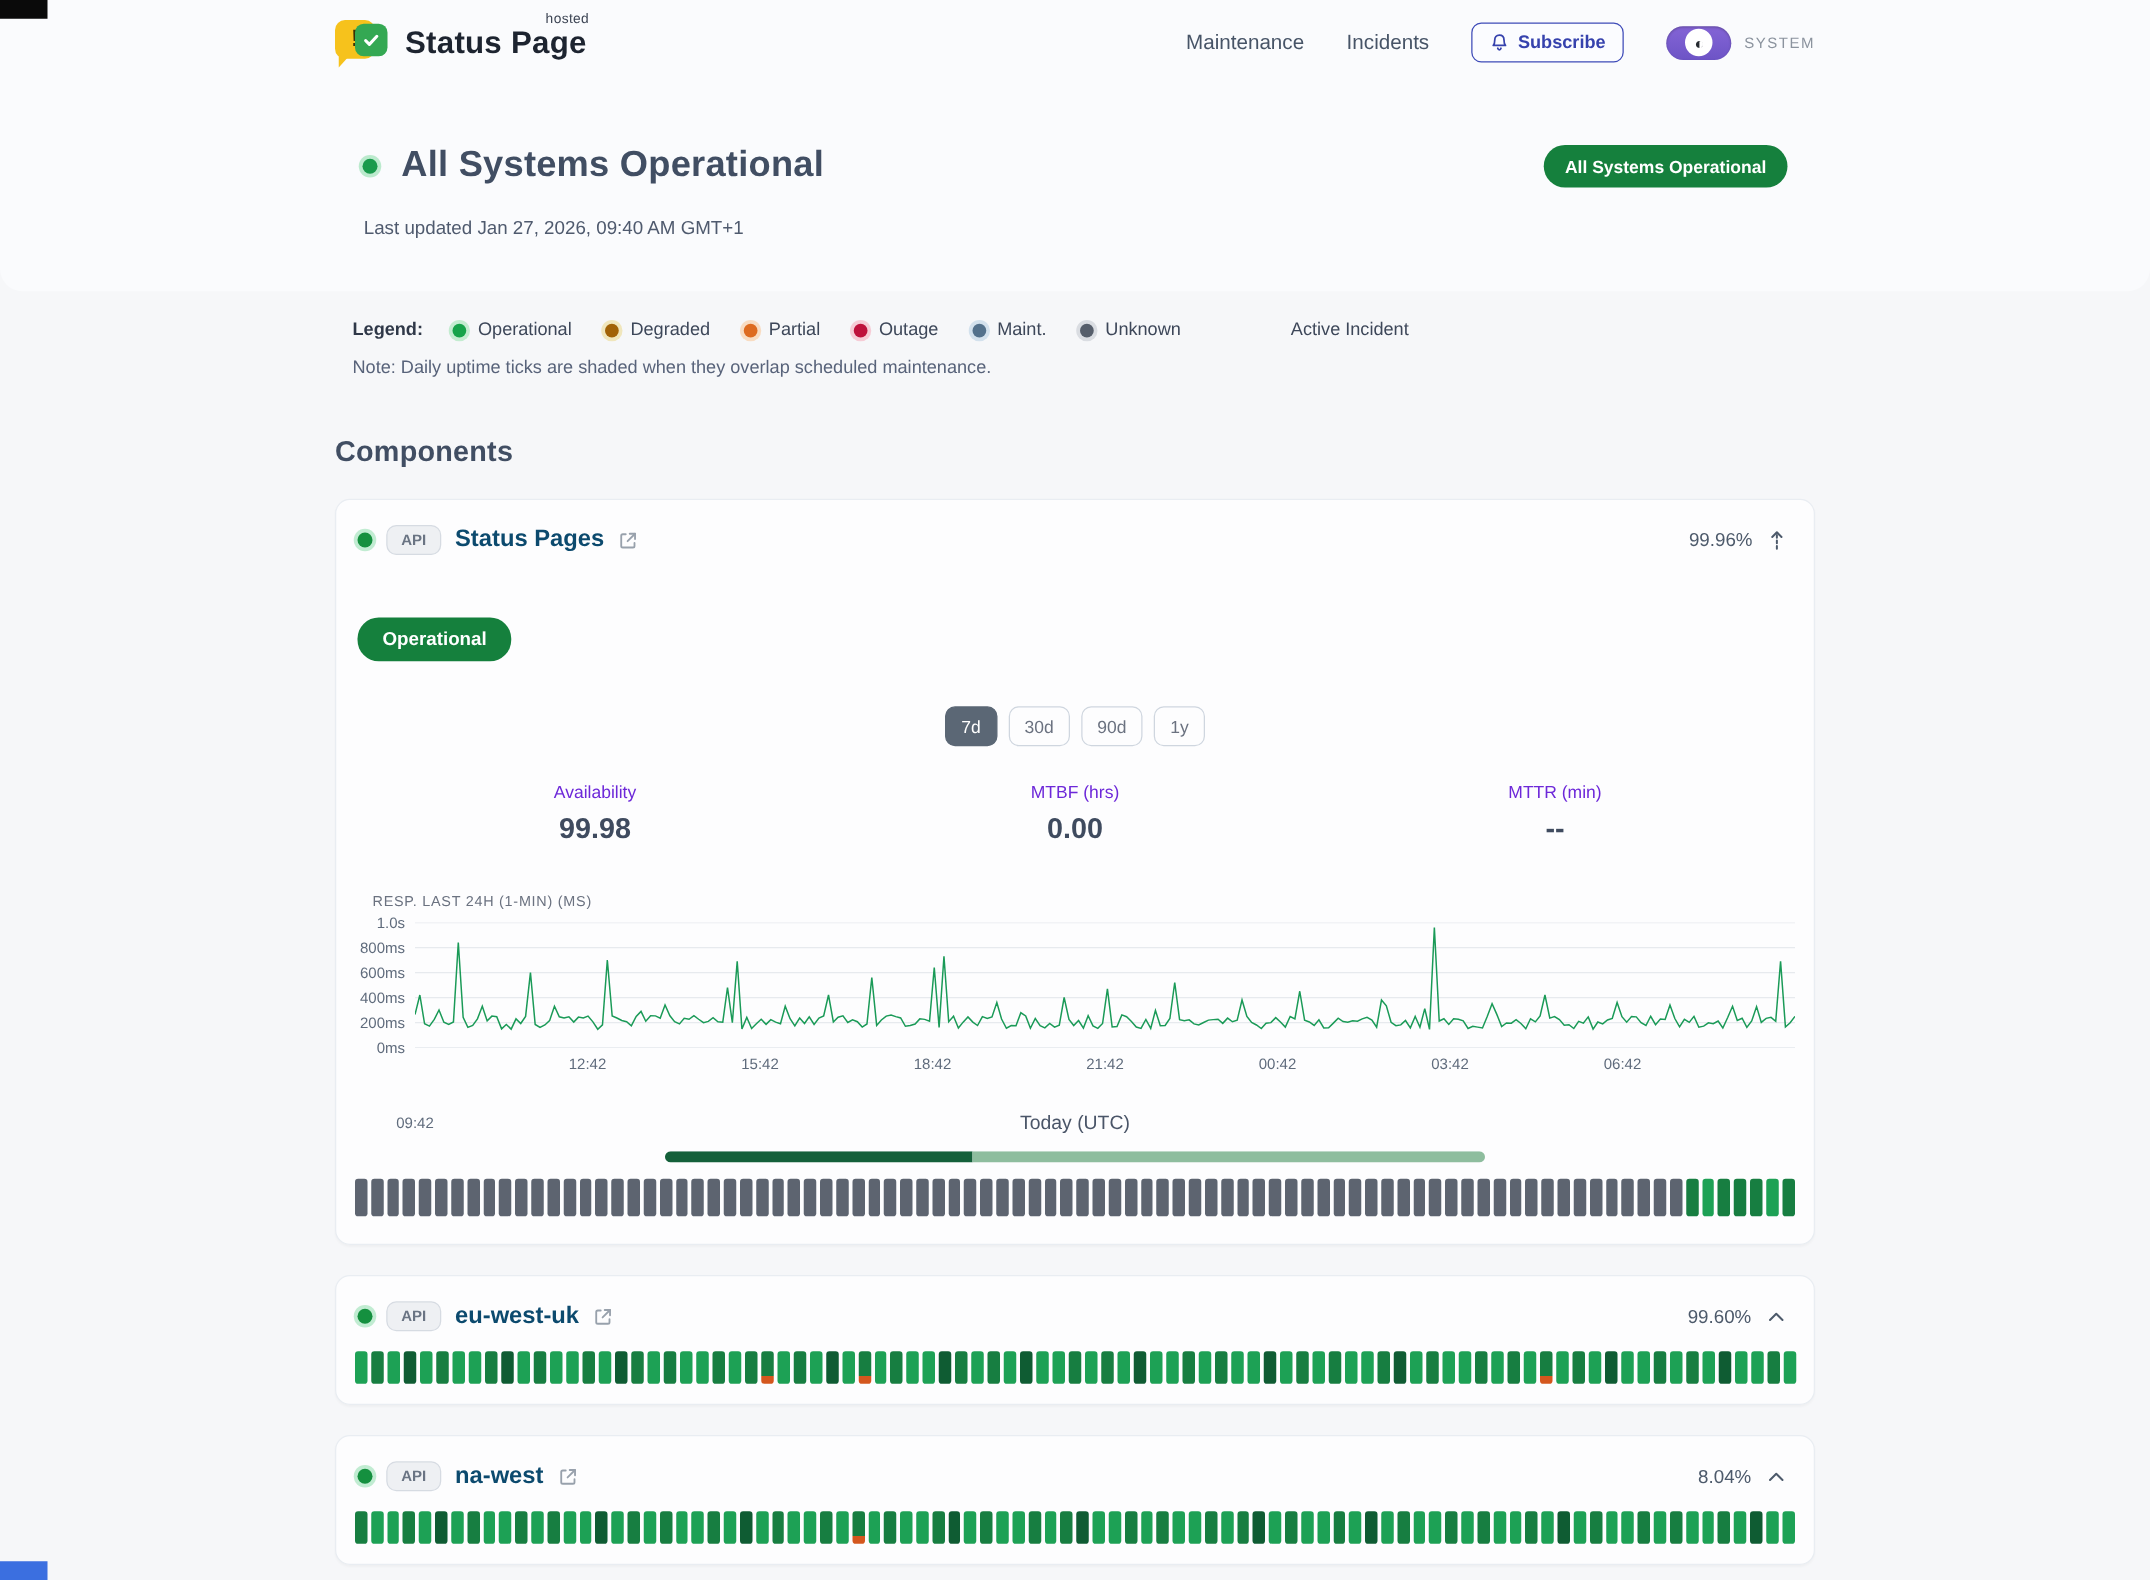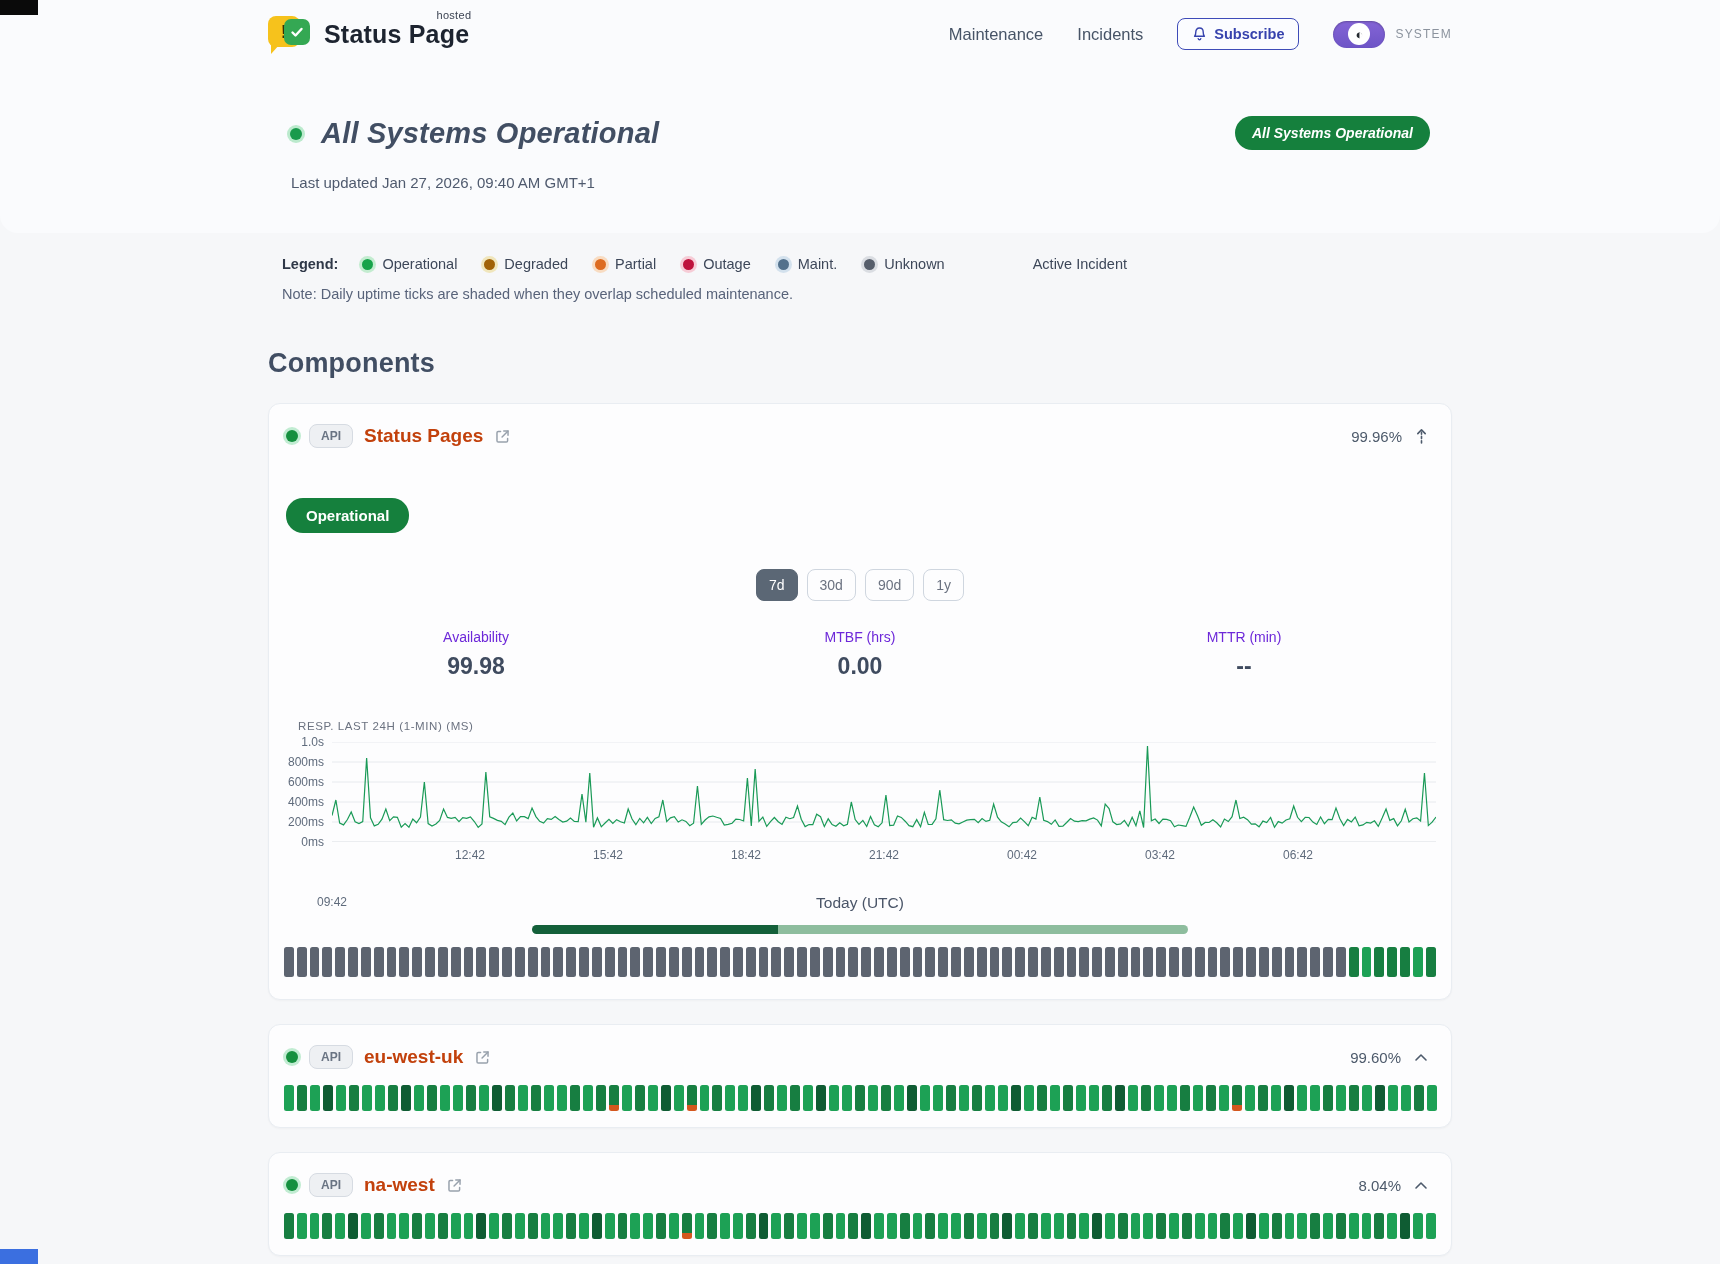--- a/index.html
+++ b/index.html
@@ -38,45 +38,45 @@
     color:#3642ad; font-weight:bold; font-size:14.5px; padding:7px 14px; border-radius:8px; cursor:pointer; }
   .theme-wrap { display:flex; align-items:center; gap:10px; }
   .theme-toggle { width:52px; height:27px; border-radius:14px; border:none; cursor:pointer;
     background:linear-gradient(180deg,#8464d6,#6d54c6); position:relative; box-shadow:inset 0 1px 2px rgba(0,0,0,.25); }
   .theme-knob { position:absolute; left:15px; top:2.5px; width:22px; height:22px; border-radius:50%;
     background:#fff; display:flex; align-items:center; justify-content:center; font-size:13px; color:#24292f; line-height:1; }
   .theme-label { font-size:12px; letter-spacing:1.2px; color:#8b939e; }
 
   
   .hero { padding:52px 22px 0 22px; position:relative; }
-  .hero-row { display:flex; align-items:flex-end; justify-content:space-between;font-style:italic; }
+  .hero-row { display:flex; align-items:flex-start; justify-content:space-between; }
   .hero-left { display:flex; align-items:center; gap:19px; }
   .status-dot { width:12px; height:12px; border-radius:50%; background:#199a4c; box-shadow:0 0 0 3px rgba(134,220,166,.55); }
   h1.hero-title { font-size:29px; font-weight:600; color:#414e63; letter-spacing:.2px; }
   .hero-badge { background:#15803d; color:#fff; font-size:14px; font-weight:bold; padding:9px 17px; border-radius:17px; }
   .hero-updated { margin:24px 0 0 1px; font-size:15px; color:#4f5a6e; }
 
   
   .legend-row { display:flex; align-items:center; gap:24px; margin-top:23px; padding-left:14px; font-size:14.5px; color:#3d4759; }
   .legend-title { font-weight:bold; color:#2f3848; }
   .legend-item { display:flex; align-items:center; gap:9px; }
   .legend-dot { width:11px; height:11px; border-radius:50%; }
   .active-incident { margin-left:64px; color:#3d4759; }
   .legend-note { margin-top:14px; padding-left:14px; font-size:14.5px; color:#58637a; }
 
   
-  .components-heading { margin-top:46px; font-size:27px; font-weight:bold; color:#414e63; letter-spacing:.2px; }
+  .components-heading { margin-top:46px; font-size:23px; font-weight:bold; color:#414e63; letter-spacing:.2px; }
 
   .comp-card { background:#fdfdfe; border:1px solid #e9edf2; border-radius:12px; margin-top:24px;
     box-shadow:0 1px 2px rgba(16,24,40,.03); padding:0 15px; }
   .comp-head { display:flex; align-items:center; gap:11px; padding:20px 6px 4px 2px; }
   .comp-dot { width:12px; height:12px; border-radius:50%; background:#15903f; box-shadow:0 0 0 3px rgba(134,220,166,.5); flex:0 0 auto; }
   .comp-tag { background:#eef0f3; border:1px solid #d6dbe2; color:#6a7483; font-size:12px; font-weight:bold;
     padding:4px 11px; border-radius:8px; }
-  .comp-name { font-size:19px; font-weight:bold; color:#c2410c; }
+  .comp-name { font-size:19px; font-weight:bold; color:#0c4a6e; }
   .ext-link { cursor:pointer; display:flex; align-items:center; }
   .comp-spacer { flex:1; }
   .comp-uptime { font-size:15px; color:#4d5a6b; }
   .collapse-ctl { cursor:pointer; display:flex; align-items:center; padding:2px; }
 
   .op-badge-row { margin:46px 0 0 2px; }
   .op-badge { display:inline-block; background:#15803d; color:#fff; font-size:15px; font-weight:bold;
     padding:9px 20px; border-radius:17px; }
 
   .range-row { display:flex; justify-content:center; gap:9px; margin-top:36px; }

